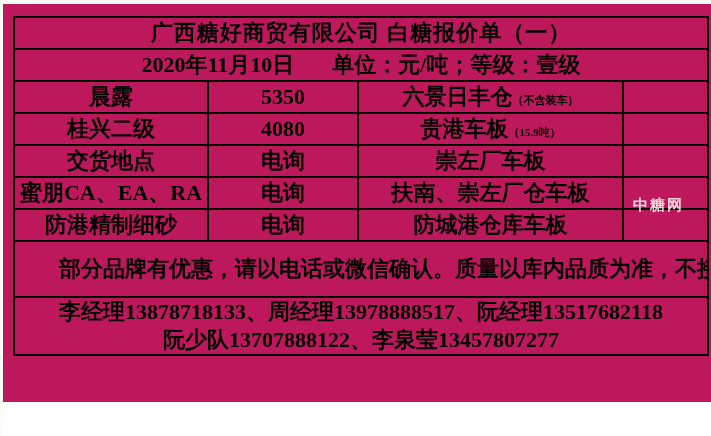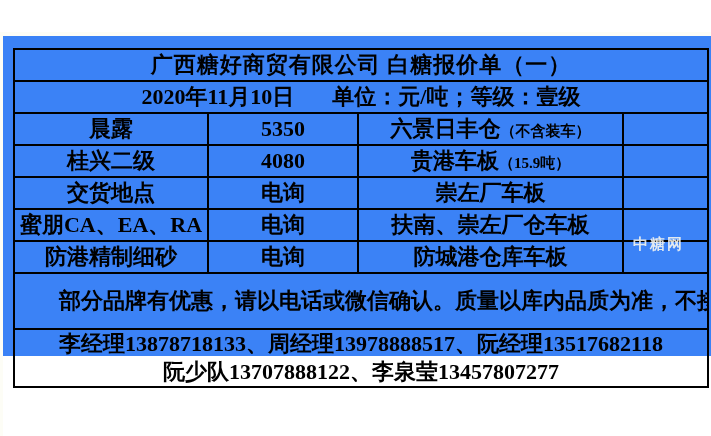--- a/index.html
+++ b/index.html
@@ -6,23 +6,22 @@
     margin: 0;
     padding: 0;
     width: 711px;
     height: 436px;
     overflow: hidden;
     font-family: "Liberation Serif", "DejaVu Serif", serif;
   }
   .page {
     position: relative;
     width: 711px;
-    height: 324px;
-    background: #3b82f6;
-    margin-top: 32px;
+    height: 402px;
+    background: #be185d;
   }
   .strip-top {
     position: absolute;
     left: 0; top: 0;
     width: 711px; height: 4px;
     background: #FDFDF6;
   }
   .strip-left {
     position: absolute;
     left: 0; top: 0;
@@ -45,42 +44,42 @@
     font-weight: bold;
     font-size: 22px;
     padding: 0;
     overflow: hidden;
     white-space: nowrap;
   }
   td.row-title   { height: 25px; font-size: 23px; letter-spacing: 1px; }
   td.row-date    { height: 26px; font-size: 23px; }
   tr.hdr td      { height: 24px; font-size: 23px; letter-spacing: 1px; }
   tr.datarow td  { height: 26px; }
-  .small-note    { font-size: 15px; font-weight: bold; }
+  .small-note    { font-size: 11px; font-weight: bold; }
   td.notes-cell {
     height: 54px;
     text-align: left;
     white-space: normal;
     font-size: 20px;
     line-height: 1.35;
     padding: 2px 8px 2px 8px;
   }
   .notes-text { text-indent: 2em; }
   td.contacts-cell {
     height: 56px;
     white-space: normal;
     font-size: 23px;
     line-height: 28px;
     padding: 1px 4px;
   }
   .gap-spacer { display: inline-block; width: 38px; }
   .watermark {
     position: absolute;
     left: 633px;
-    top: 203px;
+    top: 196px;
     font-size: 15px;
     font-weight: bold;
     color: rgba(255, 252, 240, 0.85);
     letter-spacing: 2px;
     pointer-events: none;
   }
 </style>
 </head>
 <body>
 

